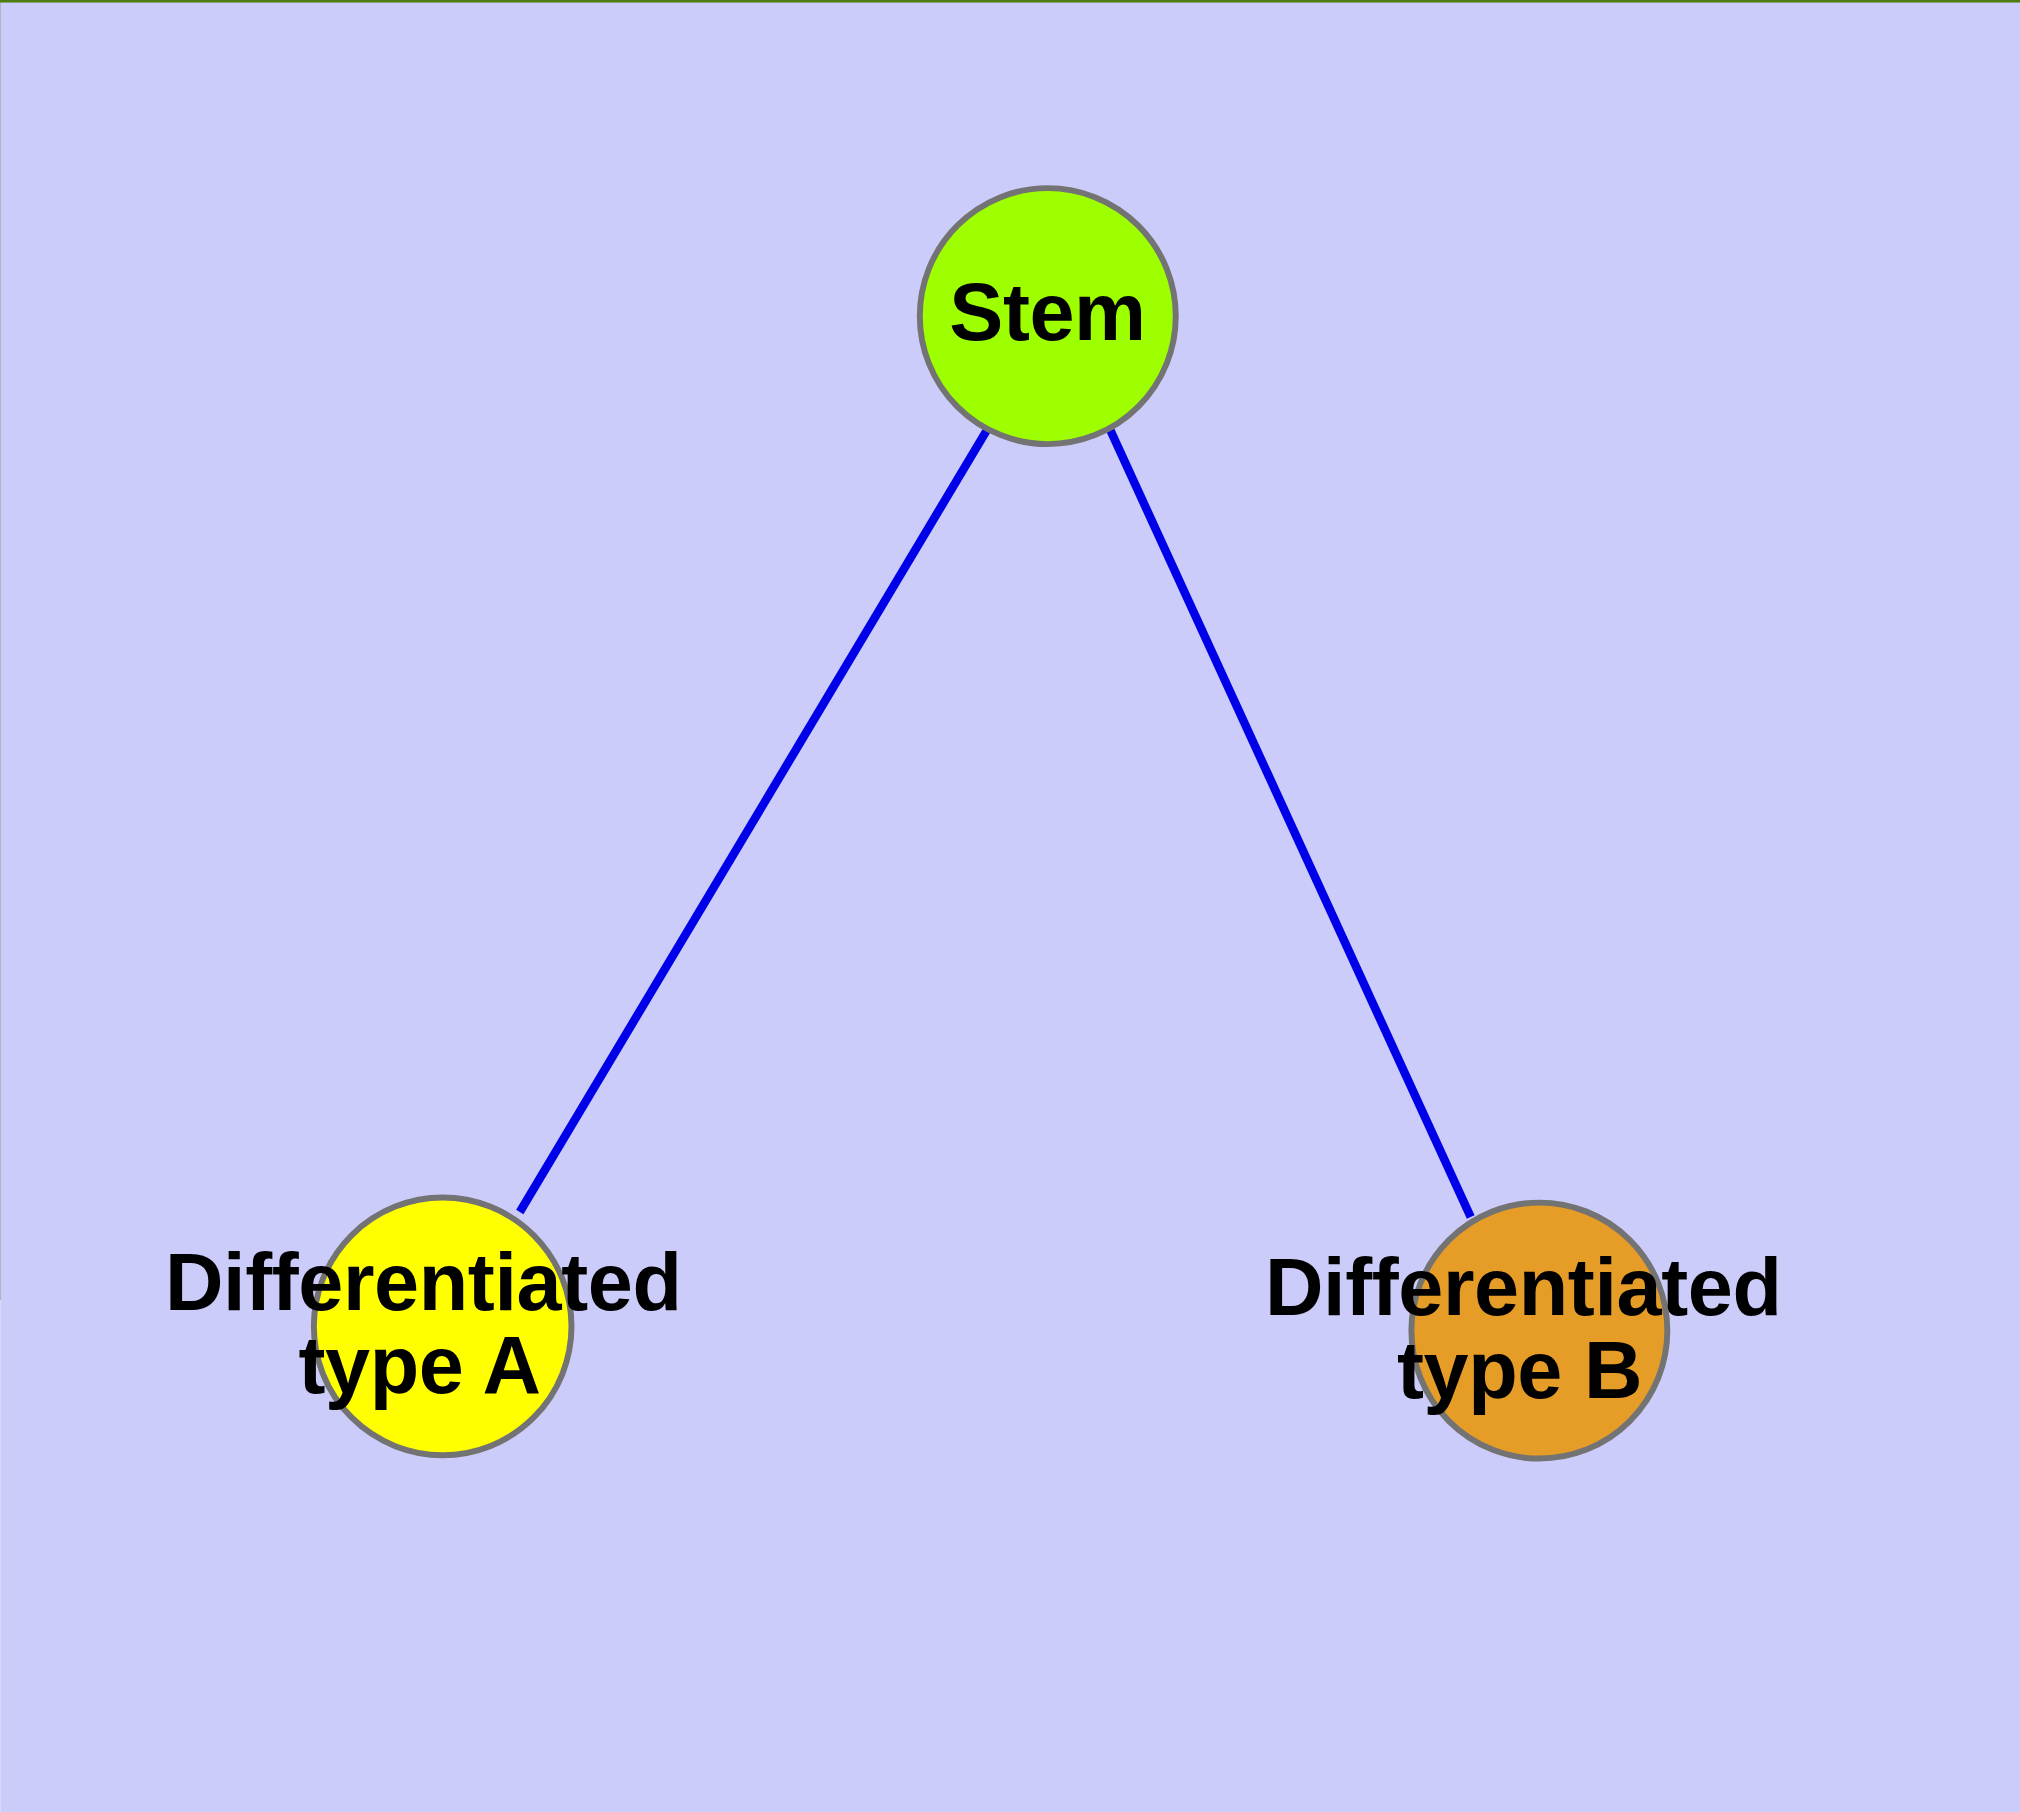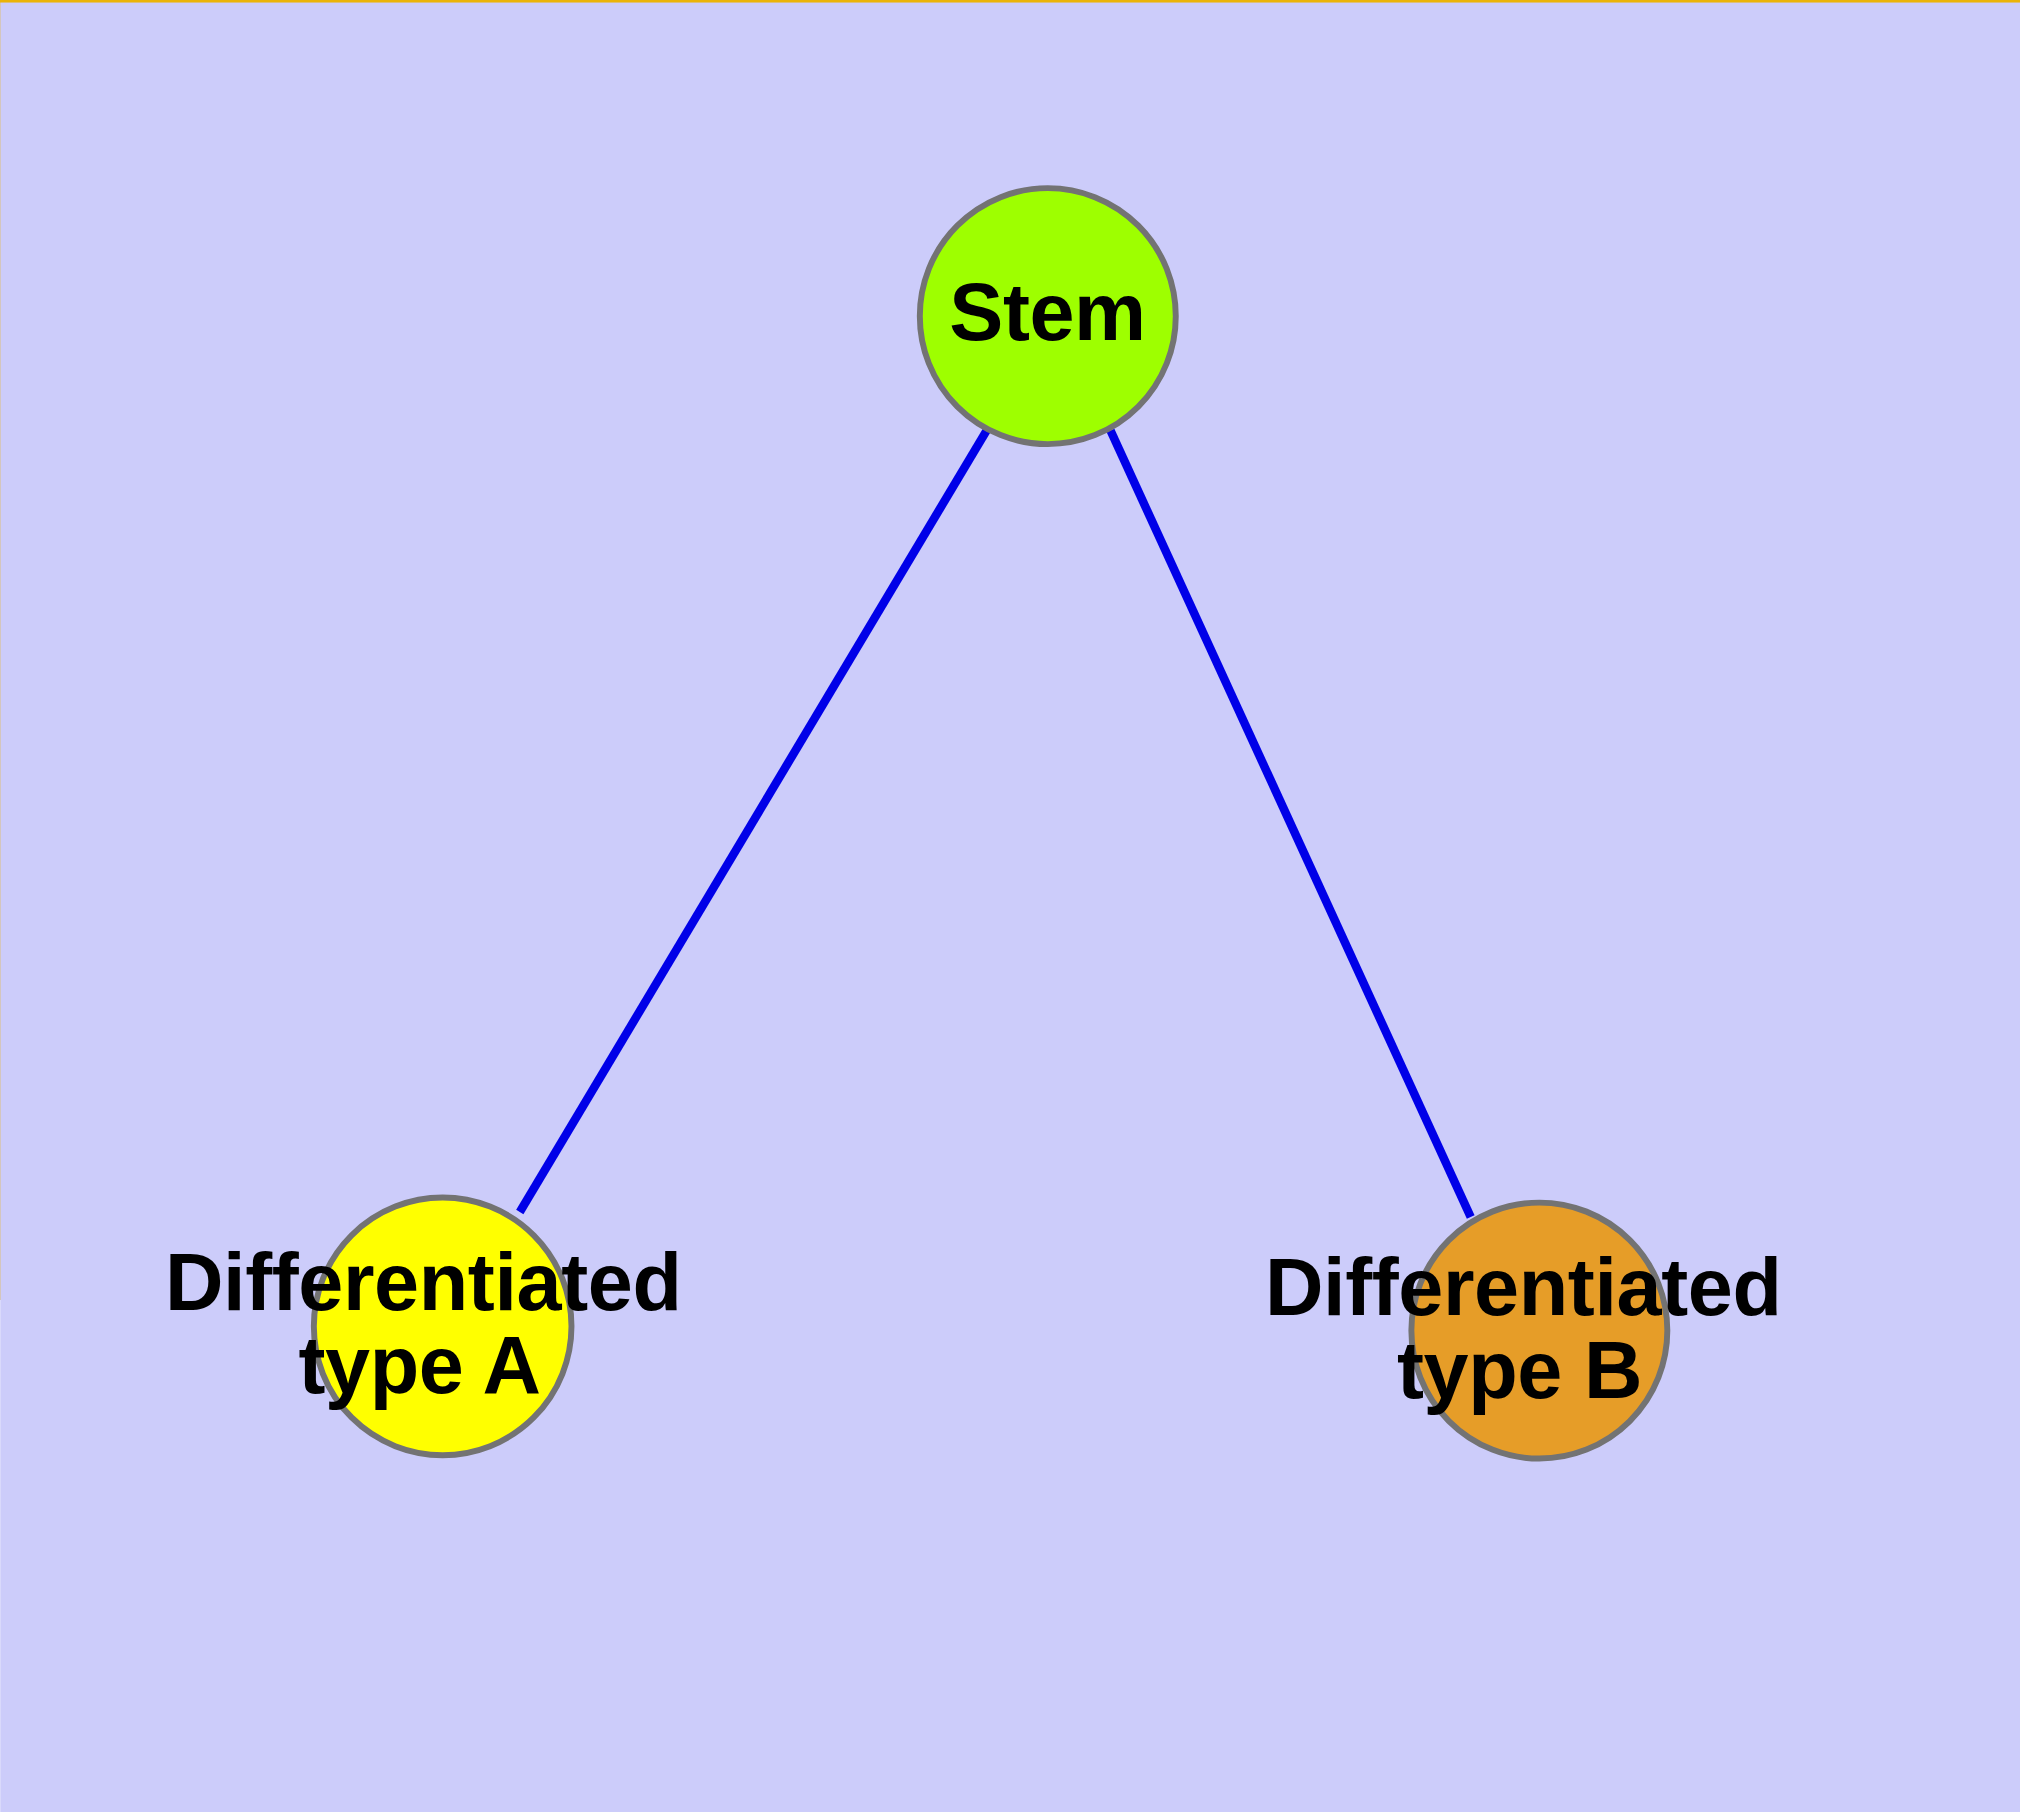--- a/index.html
+++ b/index.html
@@ -10,21 +10,21 @@
   body {
     width: 2021px;
     height: 1812px;
     overflow: hidden;
     font-family: "Liberation Sans", sans-serif;
   }
   #graph-canvas {
     position: relative;
     width: 2021px;
     height: 1300px;
-    background: #eab308;
+    background: #4d7c0f;
   }
   #graph-svg {
     position: absolute;
     left: 0;
     top: 0;
     width: 2021px;
     height: 1812px;
     display: block;
   }
   .node-label {

